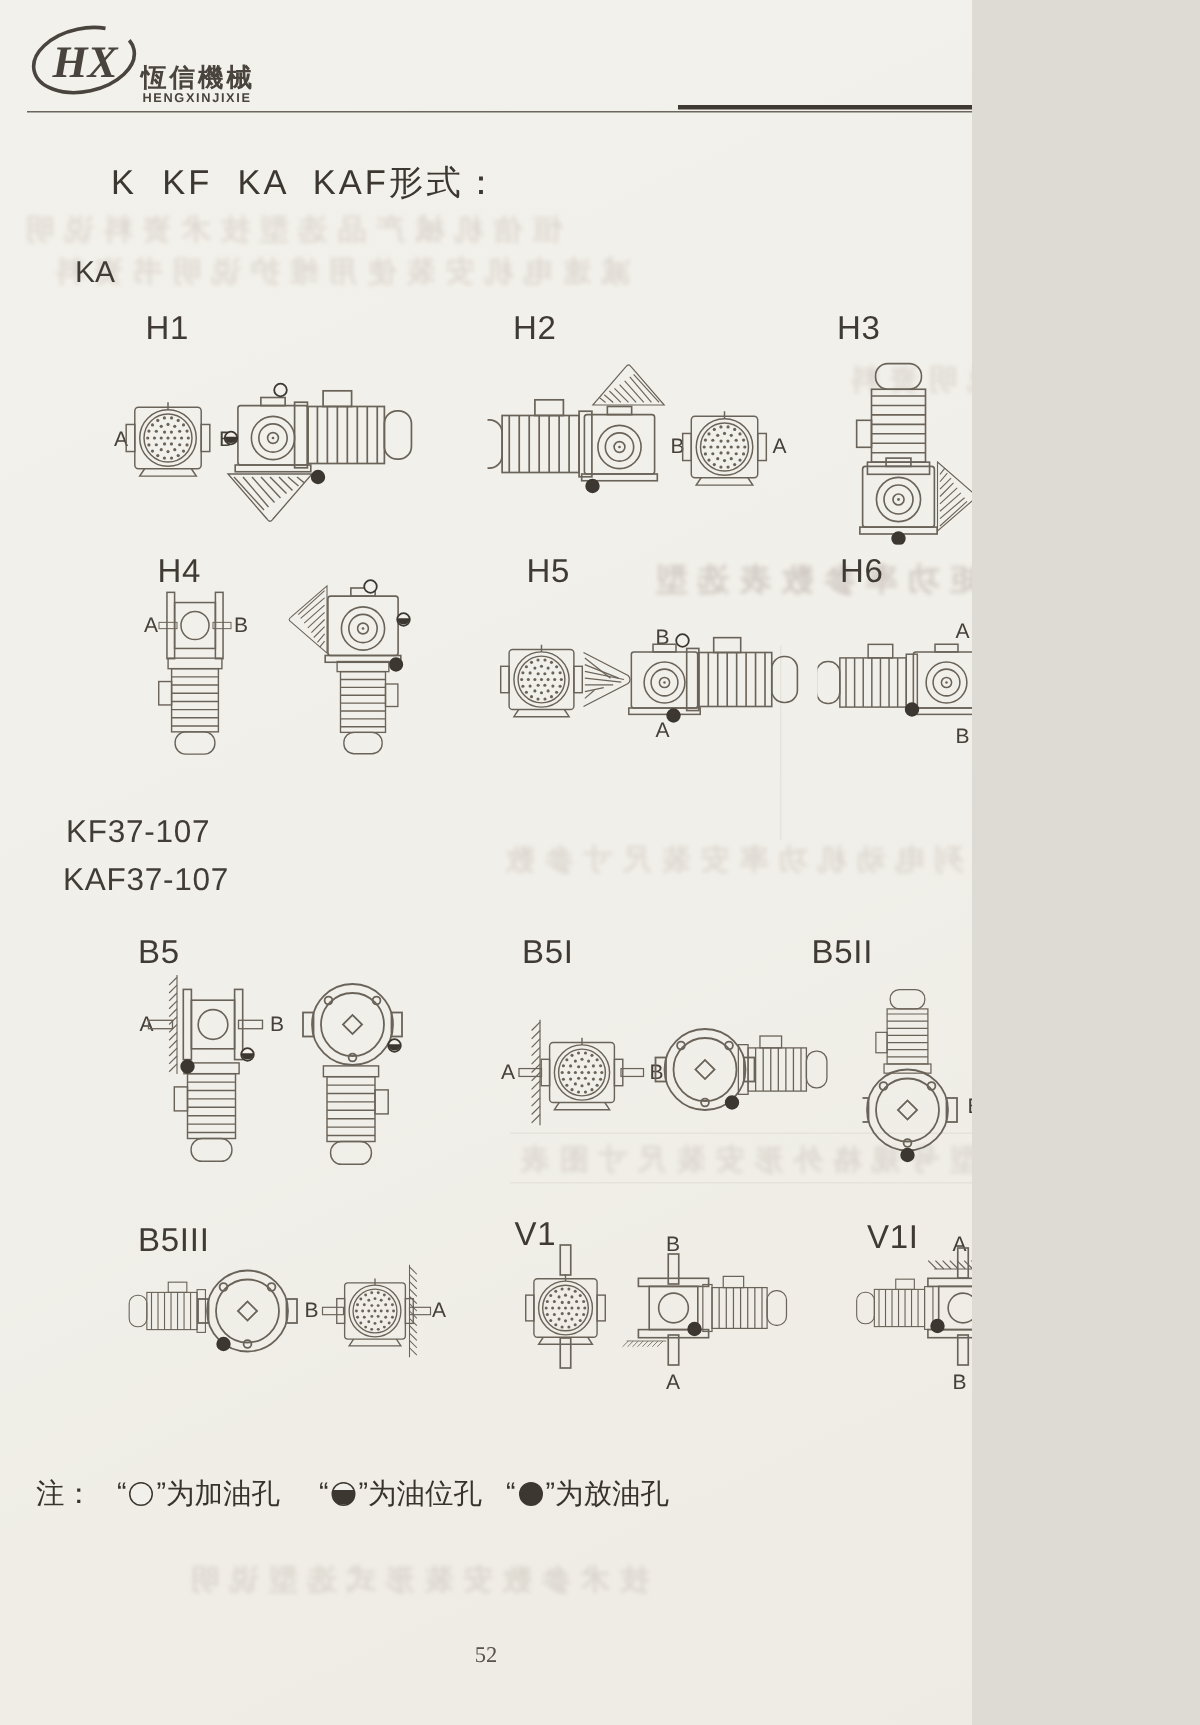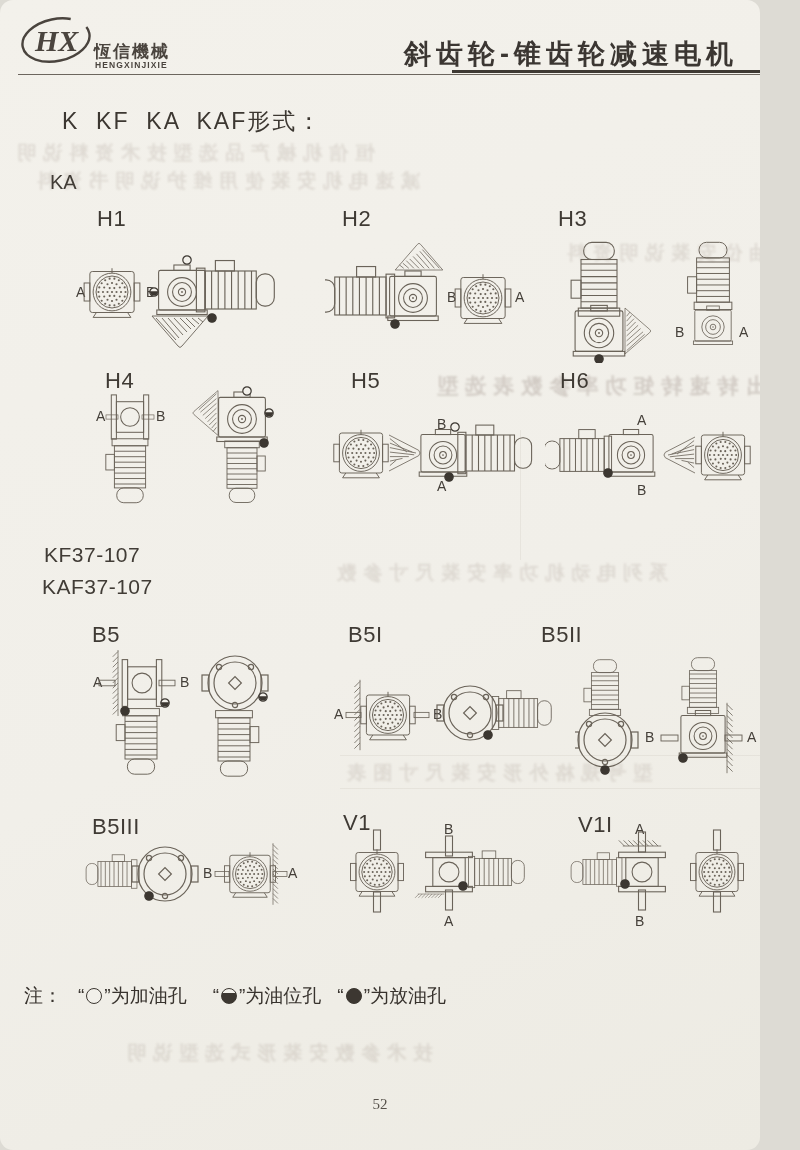--- a/index.html
+++ b/index.html
@@ -1,33 +1,33 @@
 <!DOCTYPE html>
 <html><head>
 <meta charset="utf-8">
 <style>
   html,body{margin:0;padding:0;background:#dddbd4;}
-  .page{position:relative;width:760px;height:1150px;overflow:hidden;
+  .page{position:relative;width:648px;height:1150px;overflow:hidden;
     background:linear-gradient(155deg,#f3f1eb 0%,#f1efe9 55%,#edebe3 100%);
-    font-family:"Liberation Sans",sans-serif;color:#453f39;border-radius:13px;}
+    font-family:"Liberation Sans",sans-serif;color:#453f39;}
   .abs{position:absolute;}
   
   .logo-cn{position:absolute;left:94px;top:40px;font-size:17px;font-weight:bold;
     letter-spacing:2px;color:#4a443e;}
   .logo-en{position:absolute;left:95px;top:60px;font-size:8.5px;font-weight:bold;
     letter-spacing:1.1px;color:#4a443e;}
   .doc-title{position:absolute;right:22px;top:36px;font-size:27px;font-weight:bold;
     letter-spacing:5px;color:#3b3632;white-space:nowrap;}
   .title-rule{position:absolute;left:452px;top:70px;width:338px;height:3px;background:#3e3933;}
   .head-rule{position:absolute;left:18px;top:74px;width:772px;height:1.4px;background:rgba(74,67,59,.8);}
   
   .heading{position:absolute;left:38px;top:106px;font-size:23px;color:#3c3731;
     display:flex;align-items:baseline;white-space:pre;}
   .heading .h-left{letter-spacing:7px;}
-  .heading .h-forms{margin-left:24px;letter-spacing:2px;}
+  .heading .h-forms{margin-left:36px;letter-spacing:2px;}
   .series-label{position:absolute;left:50px;top:171px;font-size:20px;color:#413c36;}
   .model-label{position:absolute;font-size:21px;color:#413c36;letter-spacing:.5px;}
   .fig-label{position:absolute;font-size:22px;color:#3f3a34;letter-spacing:.5px;}
   .fig{position:absolute;}
   
   .note{position:absolute;left:24px;top:983px;font-size:19px;color:#38332e;
     display:flex;align-items:center;}
   .note .gap{display:inline-block;width:26px;}
   .note .gap2{display:inline-block;width:16px;}
   .sym{display:inline-block;width:14px;height:14px;border:1.7px solid #3c3731;
@@ -213,21 +213,20 @@
         </g>
     </defs>
   </svg>
 
   <svg class="abs" style="left:20px;top:12px" width="150" height="64">
     <ellipse cx="36" cy="28" rx="34" ry="21" fill="none" stroke="#4a443e" stroke-width="2.4" transform="rotate(-12 36 28)" stroke-dasharray="150 18"></ellipse>
     <text x="15" y="39" font-size="30" font-style="italic" font-weight="bold" fill="#4a443e" font-family="Liberation Serif, serif">HX</text>
   </svg>
   <div class="logo-cn">恆信機械</div>
   <div class="logo-en">HENGXINJIXIE</div>
-  <div class="doc-title">斜齿轮-锥齿轮减速电机</div>
   <div class="title-rule"></div>
   <div class="head-rule"></div>
 
   <div class="heading">
     <span class="h-forms">K  KF  KA  KAF形式：</span>
   </div>
   <div class="series-label">KA</div>
   <div class="model-label" style="left:44px;top:543px">KF37-107</div>
   <div class="model-label" style="left:42px;top:575px">KAF37-107</div>
 

